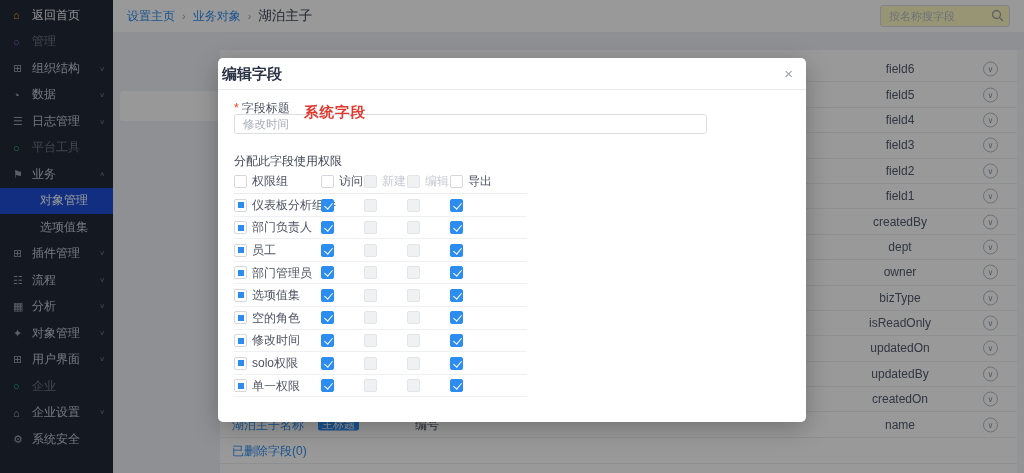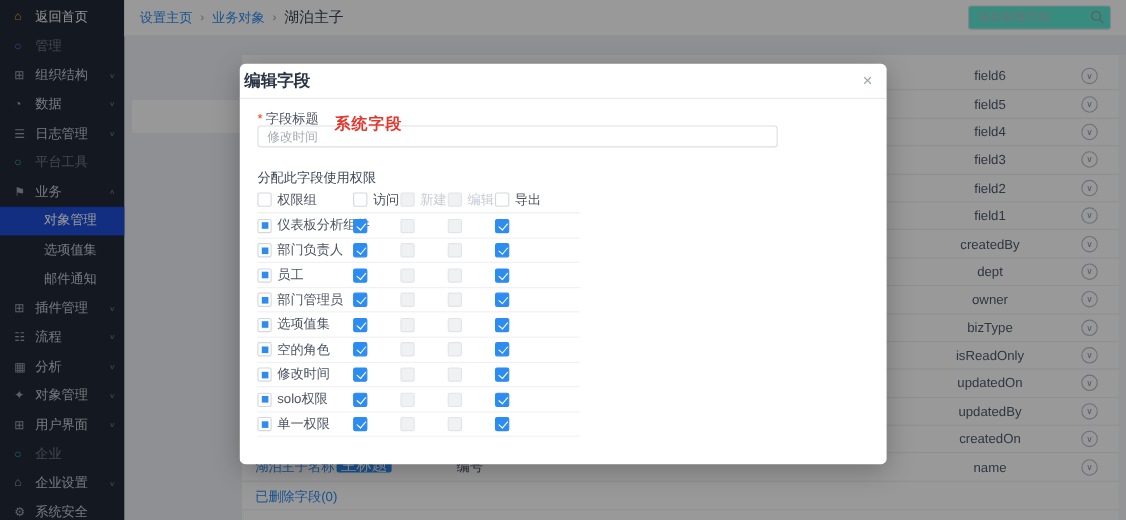--- a/index.html
+++ b/index.html
@@ -18,34 +18,34 @@
   .side-item.selected { background:#1d4ed8; color:#fff; }
 
   
   .topbar { position:absolute; left:113px; top:0; right:0; height:33px; background:#ffffff; border-bottom:1px solid #eceef2; display:flex; align-items:center; padding:0 14px; z-index:1; }
   .crumbs { display:flex; align-items:center; font-size:12px; }
   .crumb-item { display:flex; align-items:center; }
   .crumb-item .sep { color:#9aa1ab; margin:0 7px; font-size:11px; }
   .crumb-item .crumb { color:#2d8cf0; cursor:pointer; text-decoration:none; }
   .crumb-item.current .crumb { color:#38404f; font-size:13.5px; cursor:default; }
   .searchbox { margin-left:auto; position:relative; width:130px; height:22px; }
-  .searchbox input { width:100%; height:100%; border:1px solid #d7dde4; border-radius:3px; padding:0 24px 0 8px; font-size:11px; color:#515a6e; outline:none; background:#5eead4; font-family:inherit; }
+  .searchbox input { width:100%; height:100%; border:1px solid #d7dde4; border-radius:3px; padding:0 24px 0 8px; font-size:11px; color:#515a6e; outline:none; background:#fef9c3; font-family:inherit; }
   .searchbox input::placeholder { color:#b6bcc6; }
   .searchbox .mag { position:absolute; right:6px; top:4px; }
 
   
   .tabs { position:absolute; left:120px; top:57px; width:99px; z-index:1; }
   .tab-item { height:30px; line-height:30px; margin-bottom:4px; padding-left:10px; font-size:12px; color:#515a6e; border-radius:3px; cursor:pointer; white-space:nowrap; }
   .tab-item.selected { background:#fdfdfd; color:#3c4452; }
 
   
   .card { position:absolute; left:220px; top:50px; right:0; bottom:0; background:#ffffff; z-index:1; padding-top:7px; }
   .field-row { position:relative; height:25.4px; border-bottom:1px solid #edeef1; }
   .field-row .f-label { position:absolute; left:12px; top:50%; transform:translateY(-50%); font-size:12px; color:#2d8cf0; cursor:pointer; white-space:nowrap; }
-  .field-row .f-badge { display:inline-block; background:#2d8cf0; color:#fff; font-size:14px; line-height:13px; padding:0 4px; border-radius:2px; margin-left:2px; vertical-align:1px; }
+  .field-row .f-badge { display:inline-block; background:#2d8cf0; color:#fff; font-size:11px; line-height:13px; padding:0 4px; border-radius:2px; margin-left:14px; vertical-align:1px; }
   .field-row .f-type { position:absolute; left:195px; top:50%; transform:translateY(-50%); font-size:12px; color:#4a5260; white-space:nowrap; }
   .field-row .f-api { position:absolute; left:600px; width:160px; text-align:center; top:50%; transform:translateY(-50%); font-size:12px; color:#515a6e; }
   .field-row .f-action { position:absolute; left:763px; top:50%; transform:translateY(-50%); width:15px; height:15px; border:1px solid #b6bcc5; border-radius:50%; color:#8d949e; font-size:8px; display:flex; align-items:center; justify-content:center; cursor:pointer; }
   .deleted-row { height:26px; line-height:26px; padding-left:12px; font-size:12px; color:#2d8cf0; border-bottom:1px solid #edeef1; cursor:pointer; }
   .scroll-track { position:absolute; right:0; top:0; width:7px; height:100%; background:#f6f7f8; }
 
   
   .overlay { position:absolute; inset:0; background:rgba(0,0,0,0.4); z-index:10; }
 
   
@@ -122,25 +122,20 @@
       <div class="side-item selected level2">
 
         <span class="s-label">对象管理</span>
 
       </div>
       <div class="side-item level2">
 
         <span class="s-label">选项值集</span>
 
       </div>
-      <div class="side-item level2">
-
-        <span class="s-label">邮件通知</span>
-
-      </div>
       <div class="side-item">
         <span class="s-icon">⊞</span>
         <span class="s-label">插件管理</span>
         <span class="s-chev">∨</span>
       </div>
       <div class="side-item">
         <span class="s-icon">☷</span>
         <span class="s-label">流程</span>
         <span class="s-chev">∨</span>
       </div>

